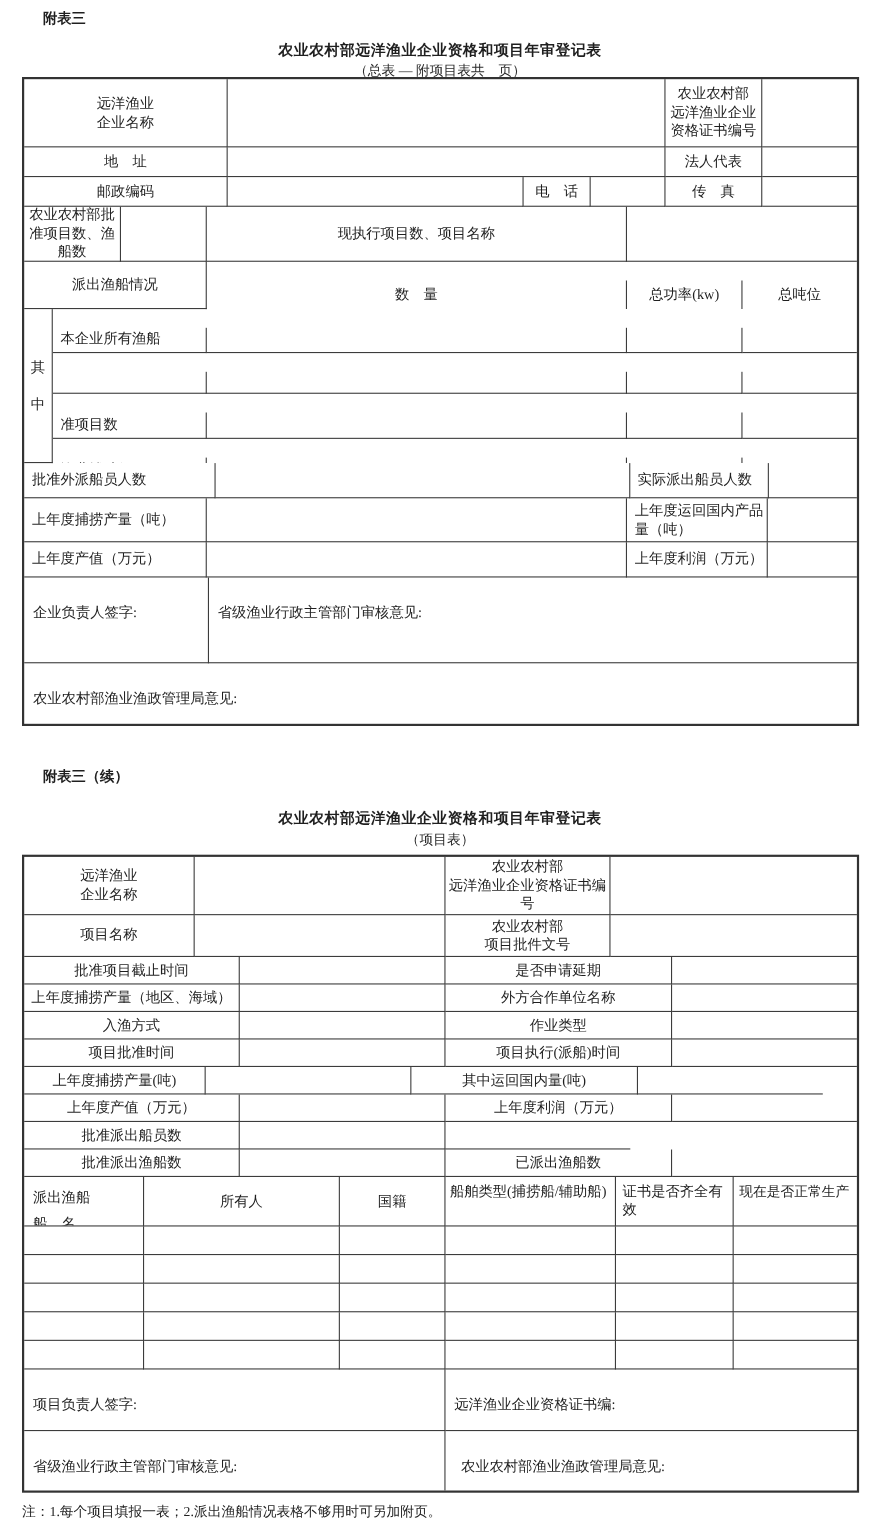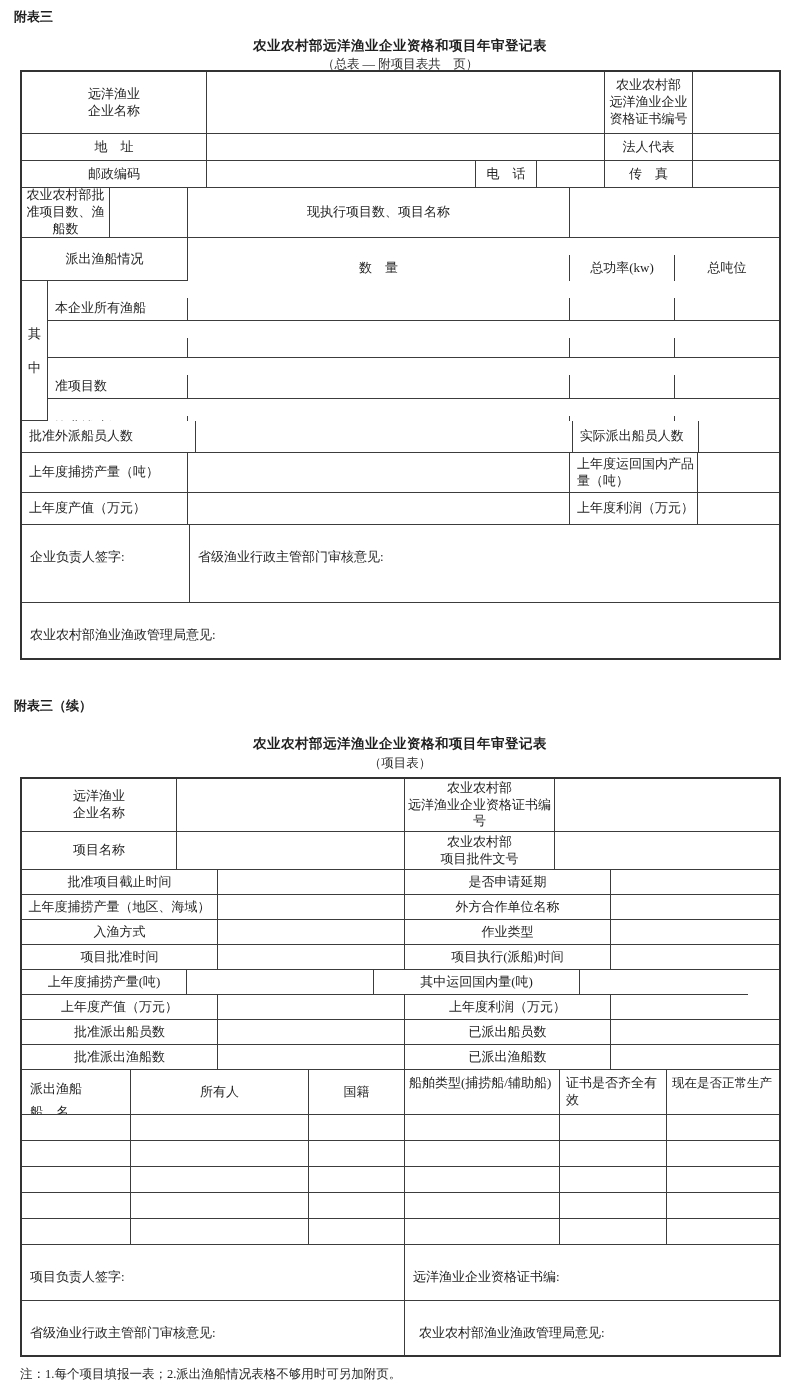--- a/index.html
+++ b/index.html
@@ -1,18 +1,18 @@
 <!DOCTYPE html>
 <html><head>
 <meta charset="utf-8">
 <style>
   html,body{margin:0;padding:0;background:#ffffff;}
   .page{position:relative;width:800px;height:1388px;background:#ffffff;
         font-family:"Liberation Serif","DejaVu Serif",serif;color:#1f1f1f;overflow:hidden;}
-  .corner{position:absolute;left:14px;font-size:13px;font-weight:bold;white-space:pre;}
+  .corner{position:absolute;left:39px;font-size:13px;font-weight:bold;white-space:pre;}
   .title{position:absolute;left:0;width:800px;text-align:center;font-size:13.5px;font-weight:bold;letter-spacing:.5px;}
   .subtitle{position:absolute;left:0;width:800px;text-align:center;font-size:12.5px;color:#2a2a2a;}
   .tbl{position:absolute;left:20px;width:757px;border:2px solid #333333;background:#ffffff;}
   .tr{display:flex;}
   .td{box-sizing:border-box;border-right:1px solid #3c3c3c;border-bottom:1px solid #3c3c3c;
       display:flex;align-items:center;justify-content:center;text-align:center;
       white-space:pre-line;font-size:13px;line-height:1.3;overflow:hidden;}
   .tr > .td:last-child{border-right:none;}
   .tbl > .tr:last-child > .td{border-bottom:none;}
   .col{display:block;padding:0;border-bottom:none;}
@@ -210,21 +210,20 @@
     </div>
     <div class="tr" style="height:25px">
       <div class="td" style="width:196px">上年度产值（万元）</div>
       <div class="td" style="width:187px"></div>
       <div class="td" style="width:206px">上年度利润（万元）</div>
       <div class="td" style="width:168px"></div>
     </div>
     <div class="tr" style="height:25px">
       <div class="td" style="width:196px">批准派出船员数</div>
       <div class="td" style="width:187px"></div>
-      <div class="td" style="width:206px">已派出船员数</div>
       <div class="td" style="width:168px"></div>
     </div>
     <div class="tr" style="height:25px">
       <div class="td" style="width:196px">批准派出渔船数</div>
       <div class="td" style="width:187px"></div>
       <div class="td" style="width:206px">已派出渔船数</div>
       <div class="td" style="width:168px"></div>
     </div>
 
     <div class="tr" style="height:45px">

